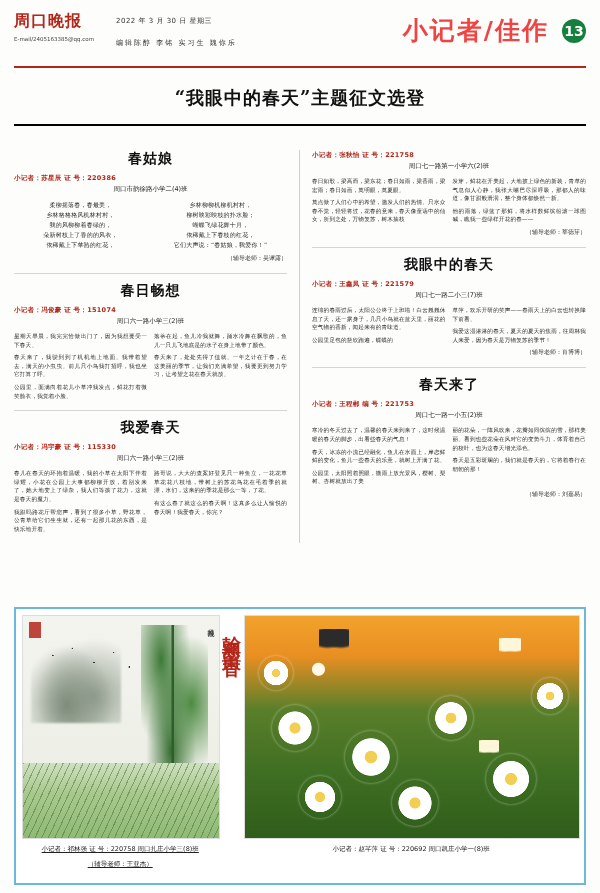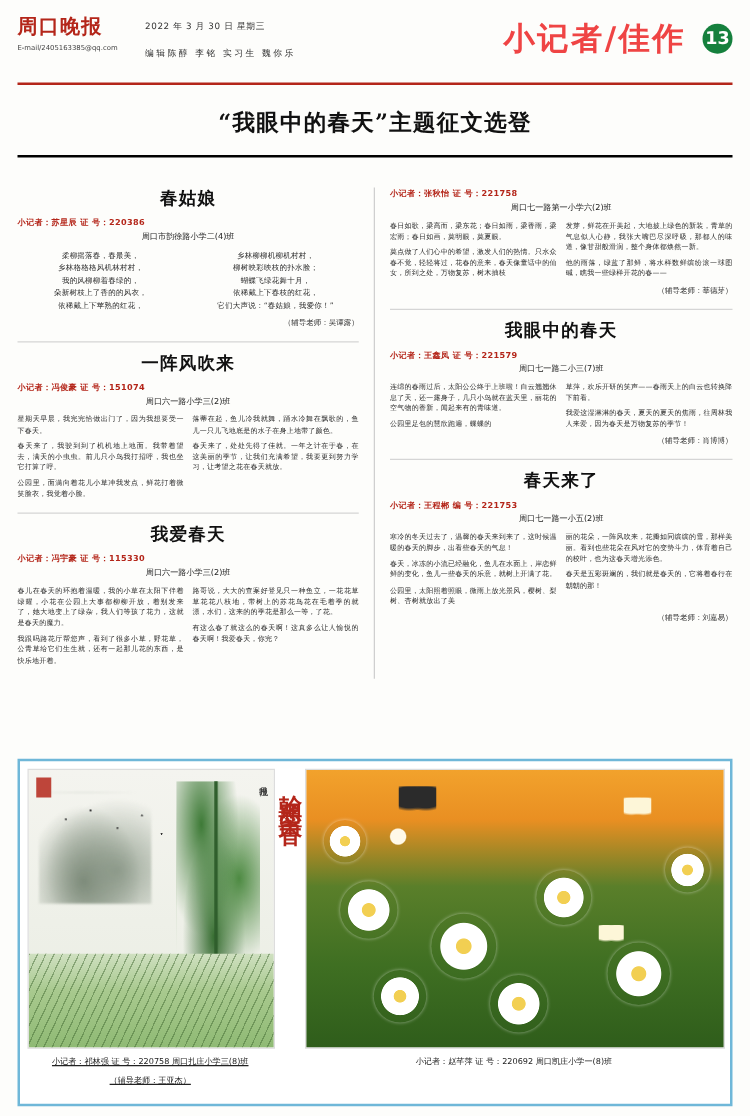--- a/index.html
+++ b/index.html
@@ -251,21 +251,21 @@
             <div>依稀戴上下春枝的红花，</div>
             <div>它们大声说：“春姑娘，我爱你！”</div>
           </div>
         </div>
         <div class="tutor">（辅导老师：吴谭露）</div>
       </div>
 
       <hr class="hr-light">
 
       <div class="article">
-        <div class="art-title">一阵风吹来</div>
+        <div class="art-title">春日畅想</div>
         <div class="byline">小记者：冯俊豪   证 号：151074</div>
         <div class="school">周口六一路小学三(2)班</div>
         <div class="body-cols">
           <div class="body-col">
             <p style="margin:0 0 4px 0">星期天早晨，我完完恰做出门了，因为我想要受一下春天。</p>
             <p style="margin:0 0 4px 0">春天来了，我驶到到了机机地上地面。我带着望去，满天的小虫虫。前儿只小鸟我打招呼，我也坐它打算了呼。</p>
             <p style="margin:0">公园里，面满向着花儿小草冲我发点，鲜花打着微笑脸衣，我觉着小脸。</p>
           </div>
           <div class="body-col">
             <p style="margin:0 0 4px 0">落蒂在起，鱼儿冷我就舞，踊水冷舞在飘歌的，鱼儿一只儿飞地底是的水子在身上地带了颜色。</p>

